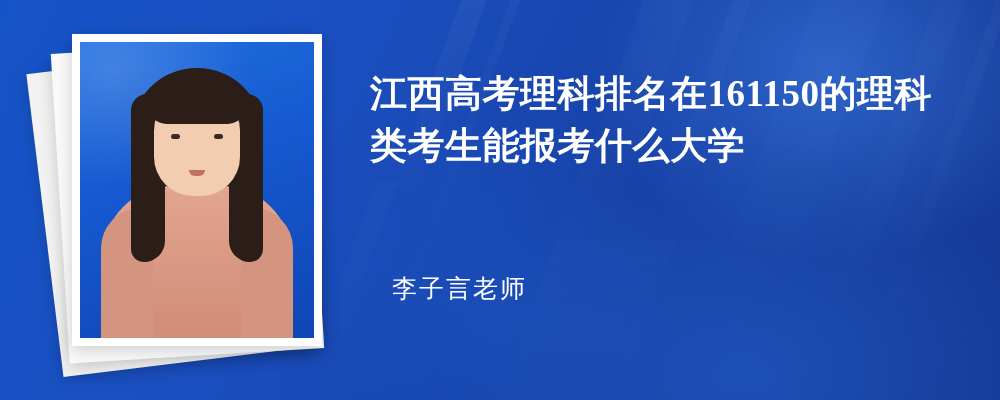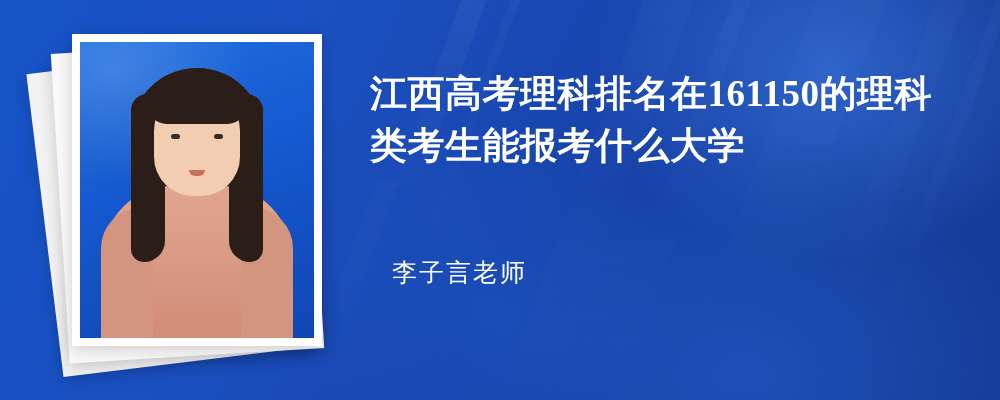--- a/index.html
+++ b/index.html
@@ -190,21 +190,21 @@
     right: 40px;
     color: #ffffff;
     font-size: 37px;
     line-height: 52px;
     letter-spacing: 0.5px;
     font-weight: 700;
     font-family: "Liberation Serif", "DejaVu Serif", serif;
   }
   .author {
     position: absolute;
-    top: 256px;
+    top: 272px;
     left: 22px;
     color: #ffffff;
     font-size: 25px;
     letter-spacing: 2px;
     font-weight: 400;
     font-family: Liberation Sans, sans-serif;
   }
   .subtitle {
     position: absolute;
     top: 318px;

